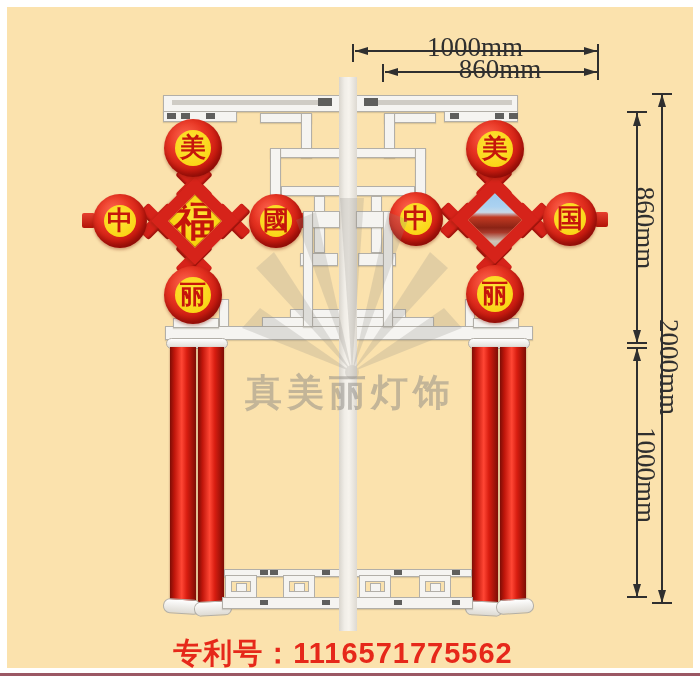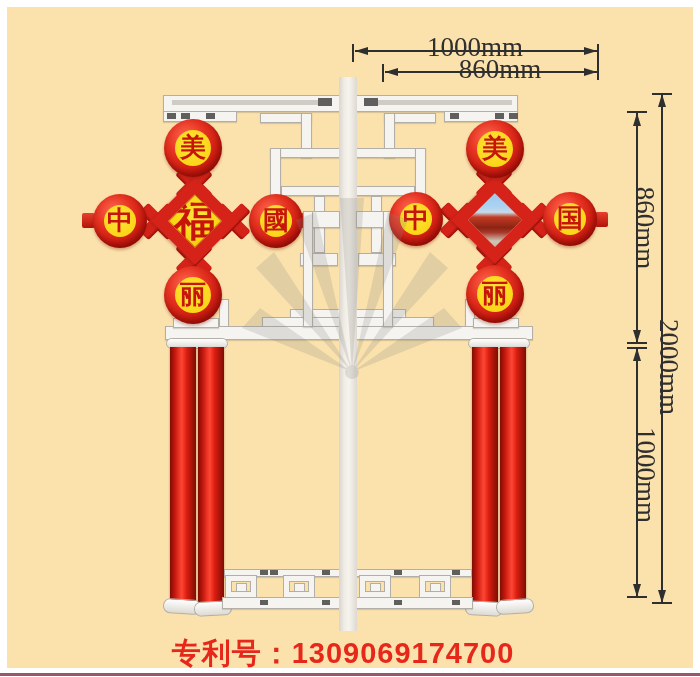--- a/index.html
+++ b/index.html
@@ -247,16 +247,17 @@
       <path d="M130 182 L38 118 L20 138 Z"></path>
       <path d="M130 182 L34 78 L52 62 Z"></path>
       <path d="M130 182 L74 30 L94 22 Z"></path>
       <path d="M130 182 L118 8 L142 8 Z"></path>
       <path d="M130 182 L166 22 L186 30 Z"></path>
       <path d="M130 182 L208 62 L226 78 Z"></path>
       <path d="M130 182 L240 138 L222 118 Z"></path>
       <circle cx="130" cy="182" r="7"></circle>
     </g>
   </svg>
-
-  <div id="patent" class="z7">专利号：1309069174700</div>
+  <div id="wm-text" class="z6">真美丽灯饰</div>
+
+  <div id="patent" class="z7">专利号：1116571775562</div>
   <div id="bottomline" class="z7"></div>
 </div>
 
 </body></html>

